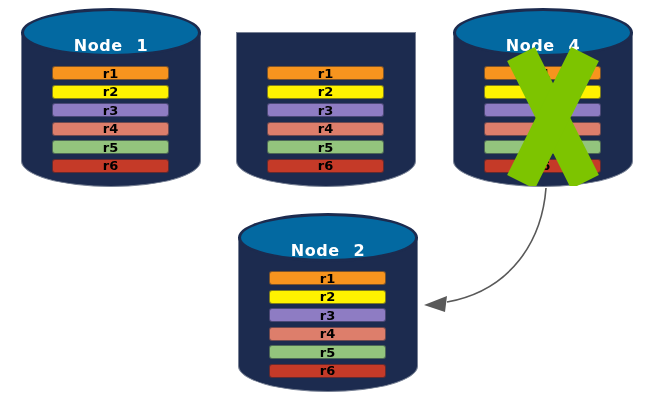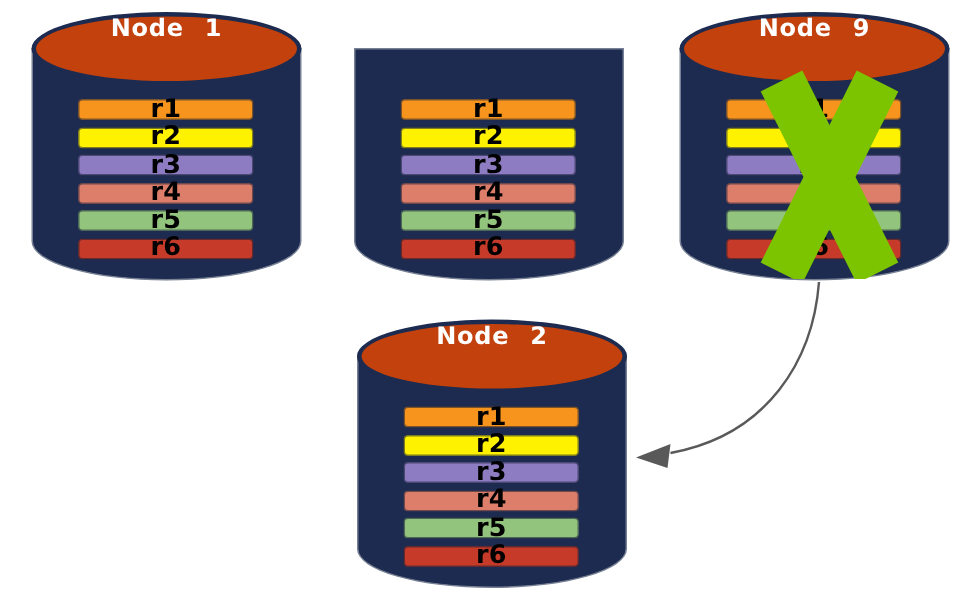--- a/index.html
+++ b/index.html
@@ -10,39 +10,39 @@
   }
   .node{position:absolute;width:180px;height:178px;}
   .cyl-body{
     position:absolute;left:0;top:24px;width:178px;height:153px;
     background:#1C2B4F;border:1px solid #778094;
     border-radius:0 0 50% 50% / 0 0 26px 26px;
     z-index:1;
   }
   .cyl-top{
     position:absolute;left:0;top:0;width:180px;height:49px;
-    background:#c2410c;border:3px solid #1C2B4F;box-sizing:border-box;
+    background:#0369a1;border:3px solid #1C2B4F;box-sizing:border-box;
     border-radius:50%;z-index:2;
-    display:flex;align-items:flex-start;justify-content:center;
+    display:flex;align-items:flex-end;justify-content:center;
   }
   .node-title{
     color:#ffffff;font-weight:bold;font-size:16px;letter-spacing:.5px;
     word-spacing:8px;line-height:1;
   }
   .bars{
     position:absolute;left:31px;top:58px;width:117px;z-index:2;
     display:flex;flex-direction:column;gap:4.5px;
   }
   .bar{
     height:14px;border-radius:3px;box-sizing:border-box;
     border:1px solid rgba(20,30,55,.55);
     display:flex;align-items:center;justify-content:center;
   }
   .bar span{
-    font-size:17px;font-weight:bold;color:#000;line-height:1;
+    font-size:13px;font-weight:bold;color:#000;line-height:1;
   }
   .fail-x{position:absolute;left:0;top:0;z-index:3;}
   .fail-x line{stroke-linecap:butt;}
   .arrow-layer{position:absolute;left:0;top:0;z-index:4;pointer-events:none;}
 </style>
 </head>
 <body>
 
 <div class="node" style="left:21px;top:8px">
   <div class="cyl-body"></div>
@@ -91,21 +91,21 @@
       </div>
     <div class="bar" style="background: rgb(197, 58, 40);">
         <span>r6</span>
       </div>
   </div>
 </div>
 
 <div class="node" style="left:453px;top:8px">
   <div class="cyl-body"></div>
   <div class="cyl-top">
-    <span class="node-title">Node 9</span>
+    <span class="node-title">Node 4</span>
   </div>
   <div class="bars">
     <div class="bar" style="background: rgb(247, 148, 30);">
         <span>r1</span>
       </div>
     <div class="bar" style="background: rgb(255, 242, 0);">
         <span>r2</span>
       </div>
     <div class="bar" style="background: rgb(142, 124, 195);">
         <span>r3</span>

